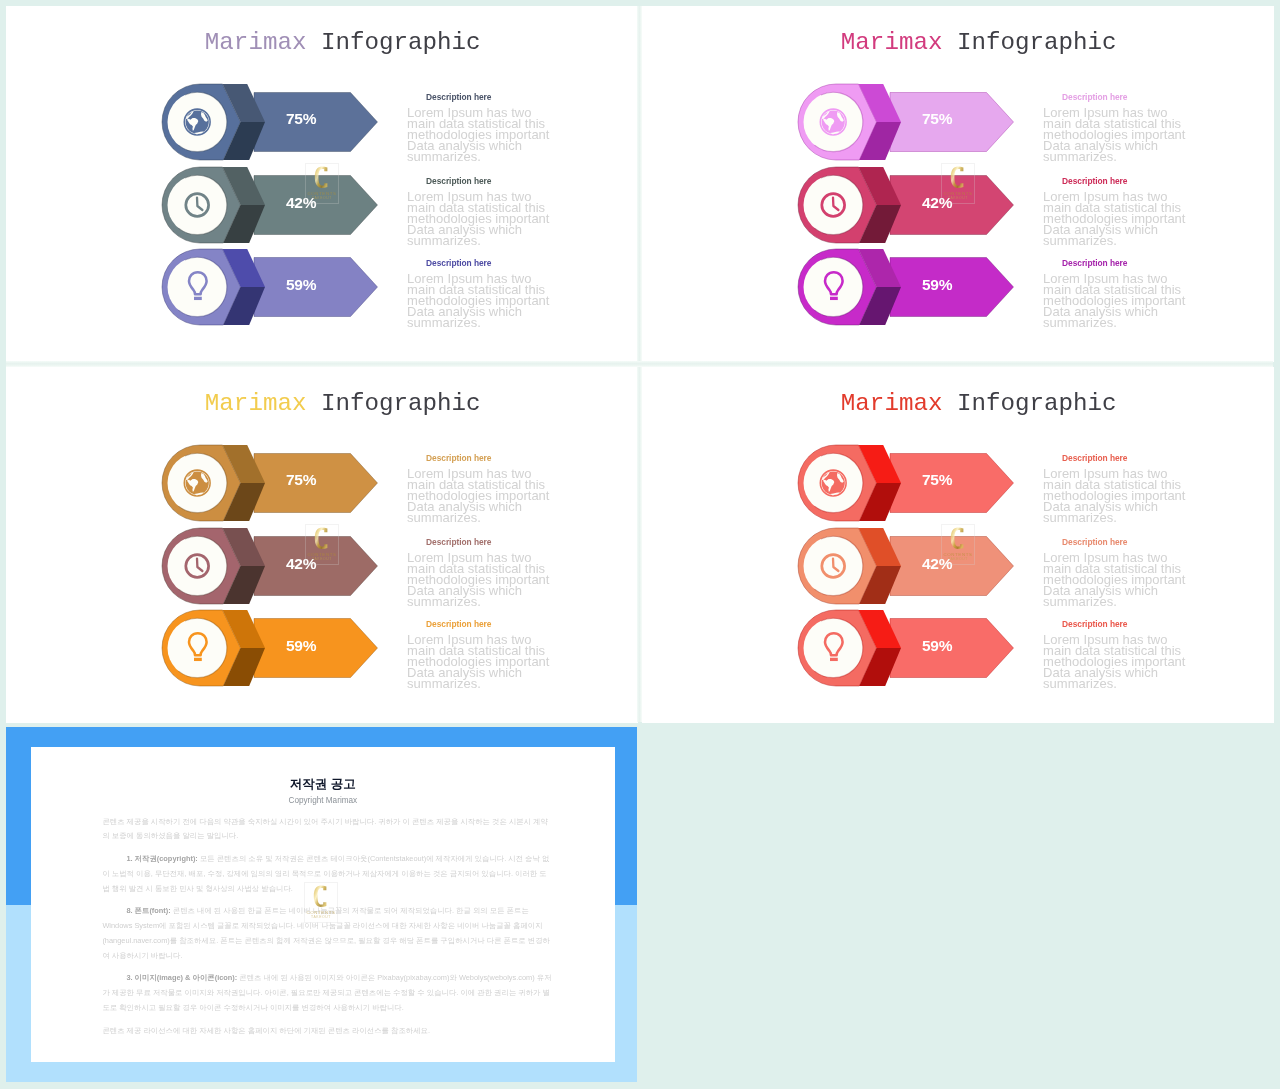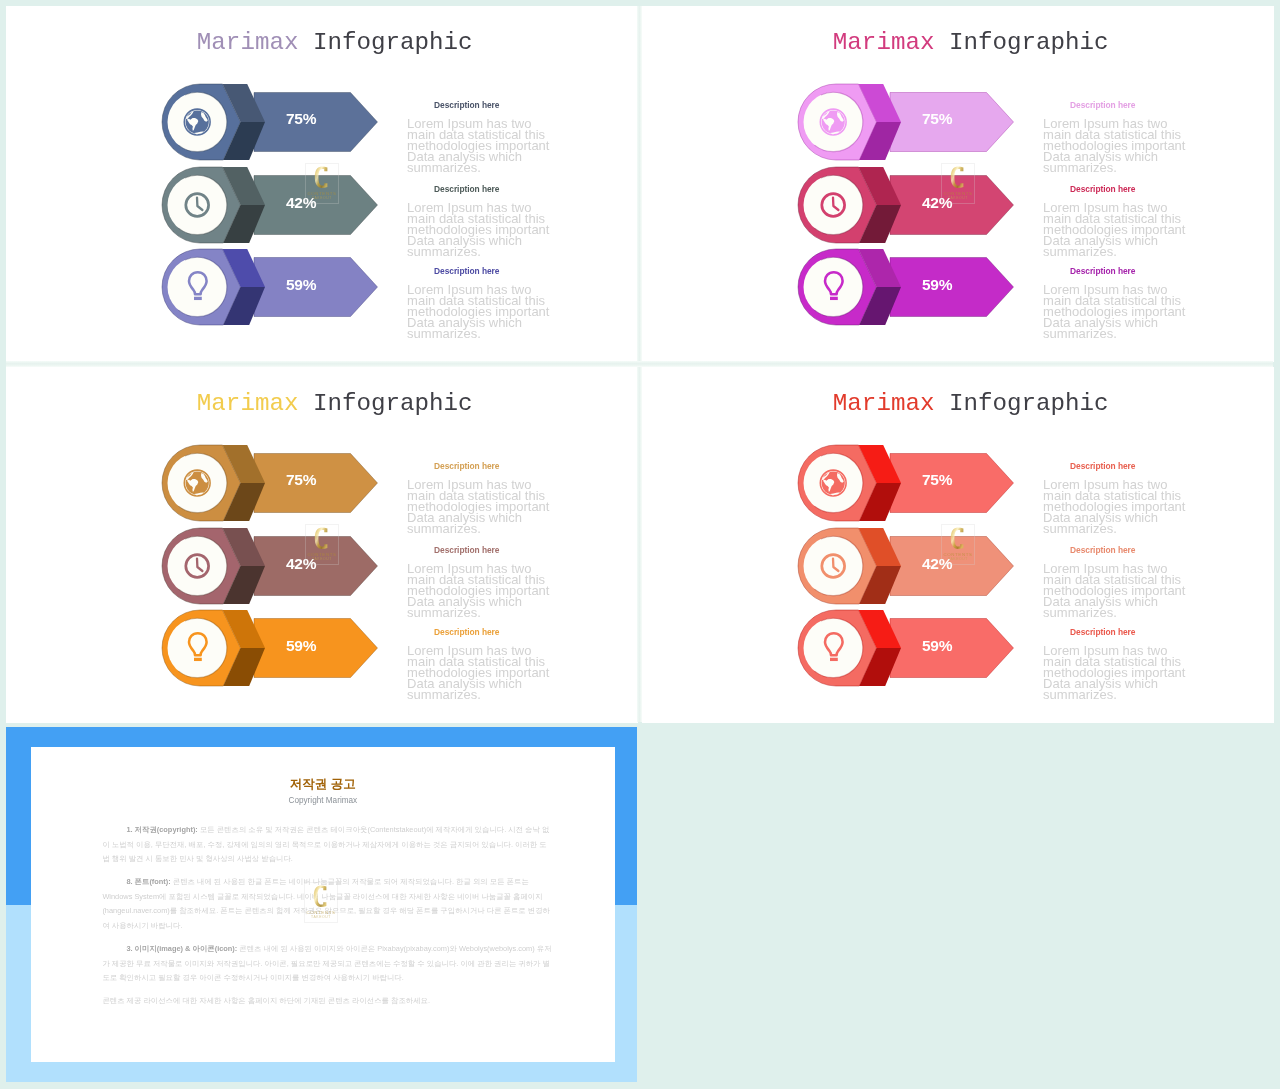--- a/index.html
+++ b/index.html
@@ -5,38 +5,38 @@
 <style>
   html,body{margin:0;padding:0;}
   body{-webkit-font-smoothing:antialiased;}
   .pct,.title,.dsc,.cpttl,.cpsub,.cptx{transform:translateZ(0);}
   body{width:1280px;height:1089px;background:#dff0ec;font-family:"Liberation Sans",sans-serif;overflow:hidden;position:relative;}
   .slide{position:absolute;background:#fff;overflow:hidden;}
   .s1{left:6px;  top:6px;   width:631.5px;height:355.5px;}
   .s2{left:642px;top:6px;   width:631.5px;height:355.5px;}
   .s3{left:6px;  top:367px; width:631.5px;height:355.5px;}
   .s4{left:642px;top:367px; width:631.5px;height:355.5px;}
-  .title{position:absolute;left:4px;top:22.5px;width:100%;text-align:center;
+  .title{position:absolute;left:12px;top:22.5px;width:100%;text-align:center;
          font-family:"Liberation Mono",monospace;font-size:24.2px;letter-spacing:0px;white-space:nowrap;padding-left:9px;}
   .title .rest{color:#3f3f46;}
   .rowsvg{position:absolute;overflow:visible;}
   .pct{position:absolute;color:#fff;font-weight:bold;font-size:15.5px;text-align:center;width:120px;letter-spacing:-0.2px;}
   .dsc{position:absolute;width:152px;}
-  .dsc .h{font-size:8.4px;font-weight:bold;margin:8px;letter-spacing:-0.05px;padding-left:19px;}
+  .dsc .h{font-size:8.4px;font-weight:bold;margin:0;letter-spacing:-0.05px;padding-left:19px;}
   .dsc .p{font-size:13px;line-height:11.0px;color:#d2d2d2;margin:5.5px 0 0 0;white-space:normal;}
   .wm{position:absolute;}
   .gapv{position:absolute;top:6px;left:637px;width:5px;height:716px;
         background:linear-gradient(to right,#f4fbf8,#e6f2ee 45%,#eef7f3 75%,#f8fcfa);}
   .gaph{position:absolute;left:6px;top:361px;width:1267px;height:6px;
         background:linear-gradient(to bottom,#f4fbf8,#e6f2ee 45%,#eef7f3 78%,#f8fcfa);}
   .cpwrap{position:absolute;left:6px;top:727.2px;width:630.6px;height:355.3px;}
   .cpb1{position:absolute;left:0;top:0;width:630.6px;height:177.4px;background:#43a0f4;}
   .cpb2{position:absolute;left:0;top:177.4px;width:630.6px;height:177.9px;background:#b1e0fd;}
   .cpdoc{position:absolute;left:25px;top:19.6px;width:583.7px;height:314.8px;background:#fff;}
-  .cpttl{text-align:center;font-size:12.5px;font-weight:bold;color:#a16207;margin:0;padding-top:30px;line-height:14px;}
+  .cpttl{text-align:center;font-size:12.5px;font-weight:bold;color:#0f172a;margin:0;padding-top:30px;line-height:14px;}
   .cpsub{text-align:center;font-size:8.2px;color:#8c9298;margin:0;padding-top:5px;line-height:10px;}
   .cptx{font-size:7.4px;line-height:14.7px;color:#cfcfcf;position:absolute;left:71.4px;top:68px;width:451px;}
   .cptx p{margin:8.1px 0 0 0;}
   .cptx b{color:#a5a5a5;font-weight:bold;margin-left:24px;}
 </style>
 </head>
 <body>
 
 <div id="root">
     <div class="slide s1">
@@ -429,20 +429,21 @@
     </div>
     <div class="gapv"></div>
 <div class="gaph"></div>
 <div class="cpwrap">
   <div class="cpb1"></div>
   <div class="cpb2"></div>
   <div class="cpdoc">
     <div class="cpttl">저작권 공고</div>
     <div class="cpsub">Copyright Marimax</div>
     <div class="cptx">
+      <p style="margin-top:0">콘텐츠 제공을 시작하기 전에 다음의 약관을 숙지하실 시간이 있어 주시기 바랍니다. 귀하가 이 콘텐츠 제공을 시작하는 것은 시본시 계약의 보증에 동의하셨음을 알리는 말입니다.</p>
       <p><b>1. 저작권(copyright):</b><span> 모든 콘텐츠의 소유 및 저작권은 콘텐츠 테이크아웃(Contentstakeout)에 제작자에게 있습니다. 시전 승낙 없이 노법적 이용, 무단전재, 배포, 수정, 강제에 임의의 영리 목적으로 이용하거나 제삼자에게 이용하는 것은 금지되어 있습니다. 이러한 도법 행위 발견 시 통보한 민사 및 형사상의 사법상 받습니다.</span></p>
           <p><b>8. 폰트(font):</b><span> 콘텐츠 내에 된 사용된 한글 폰트는 네이버 나눔글꼴의 저작물로 되어 제작되었습니다. 한글 외의 모든 폰트는 Windows System에 포함된 시스템 글꼴로 제작되었습니다. 네이버 나눔글꼴 라이선스에 대한 자세한 사항은 네이버 나눔글꼴 홈페이지(hangeul.naver.com)를 참조하세요. 폰트는 콘텐츠의 함께 저작권은 않으므로, 필요할 경우 해당 폰트를 구입하시거나 다른 폰트로 변경하여 사용하시기 바랍니다.</span></p>
           <p><b>3. 이미지(image) &amp; 아이콘(icon):</b><span> 콘텐츠 내에 된 사용된 이미지와 아이콘은 Pixabay(pixabay.com)와 Webolys(webolys.com) 유저가 제공한 무료 저작물로 이미지와 저작권입니다. 아이콘, 필요로만 제공되고 콘텐츠에는 수정할 수 있습니다. 이에 관한 권리는 귀하가 별도로 확인하시고 필요할 경우 아이콘 수정하시거나 이미지를 변경하여 사용하시기 바랍니다.</span></p>
       <p>콘텐츠 제공 라이선스에 대한 자세한 사항은 홈페이지 하단에 기재된 콘텐츠 라이선스를 참조하세요.</p>
     </div>
     <div style="position:absolute;left:272.5px;top:135.5px">
           <svg class="wm" width="34" height="41" viewBox="0 0 34 41" opacity="0.78">
     <defs>
       <linearGradient id="wmg4" x1="0" y1="0" x2="1" y2="0.75">
         <stop offset="0%" stop-color="#8c6a16"></stop>

